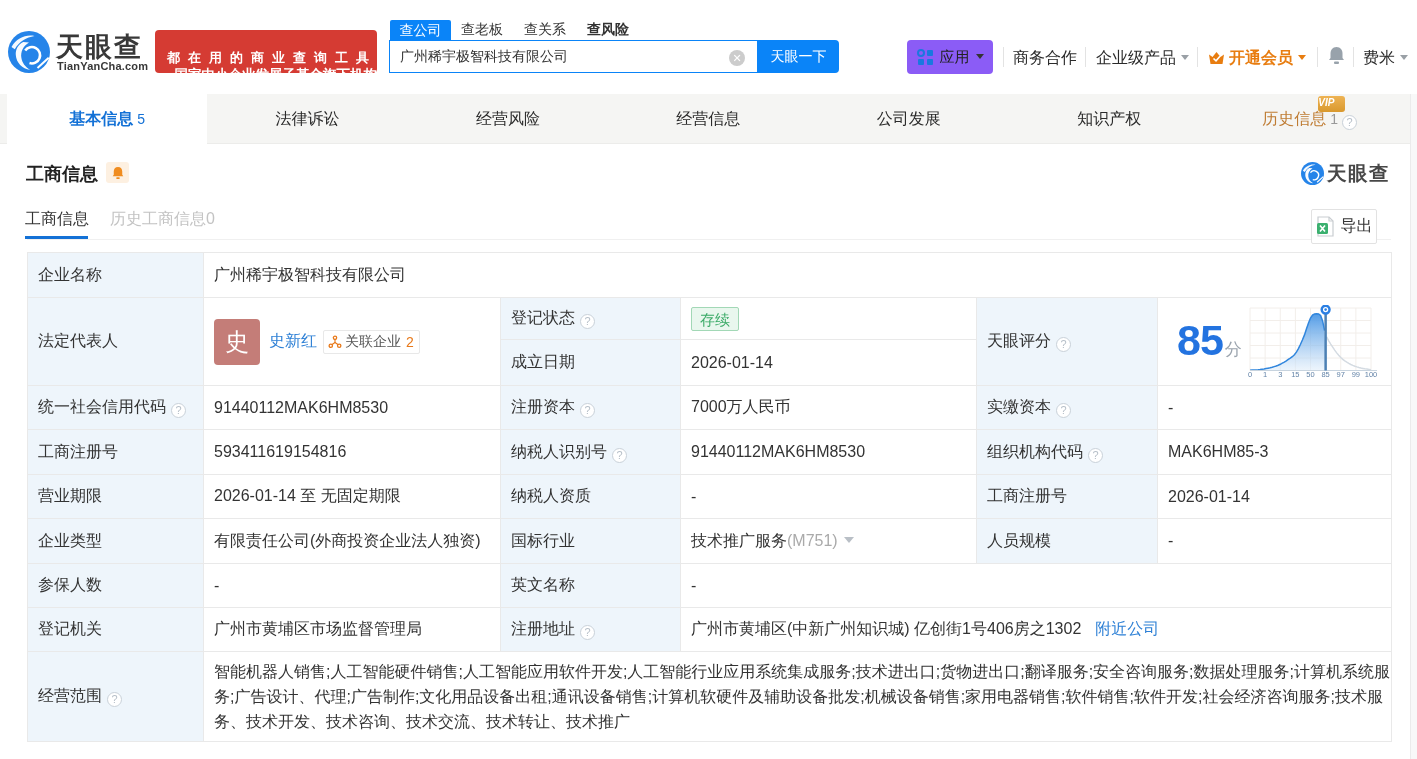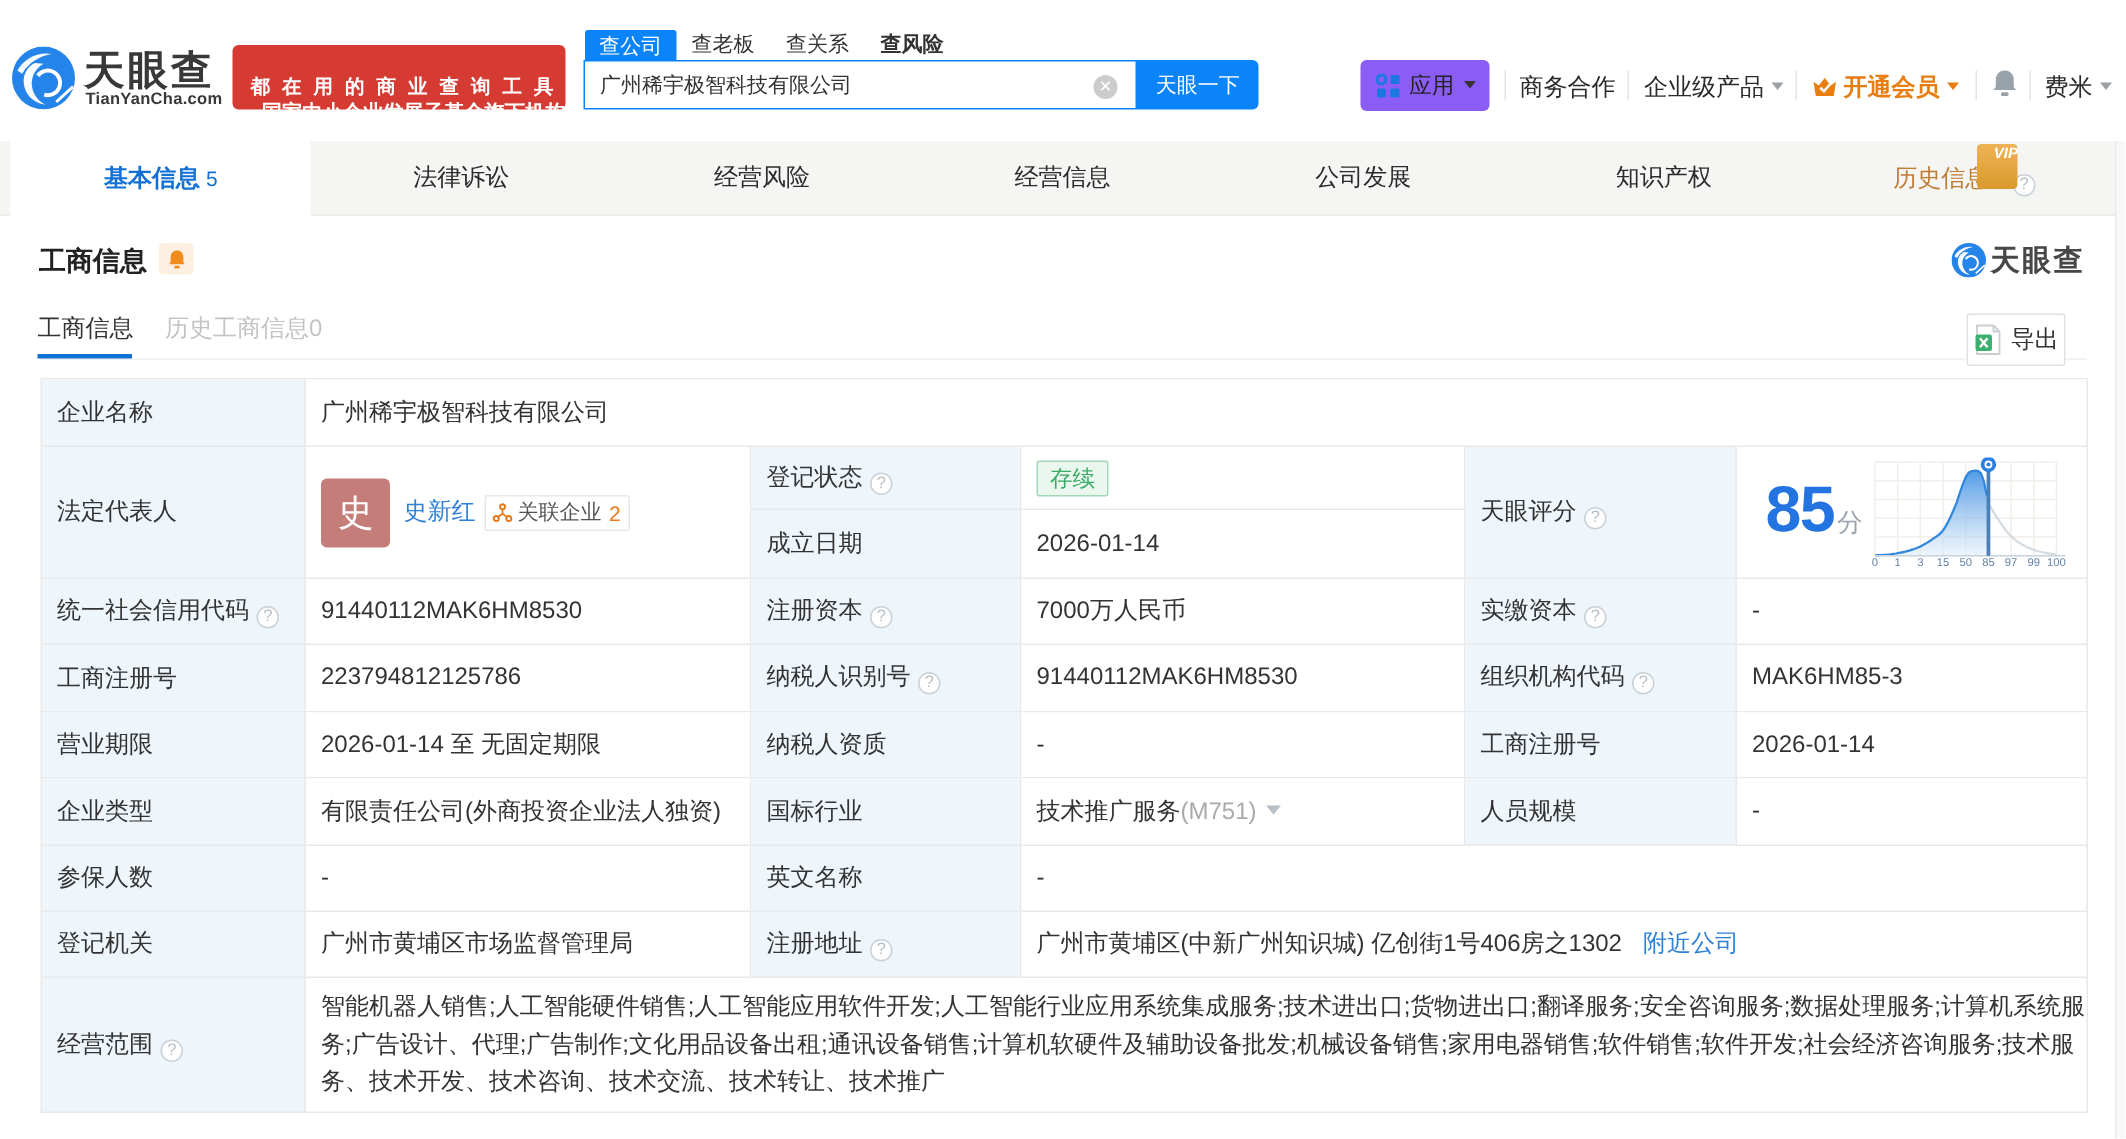--- a/index.html
+++ b/index.html
@@ -138,21 +138,21 @@
 </div>
 
 <div id="tabbar">
   <div class="ttab act">基本信息<span class="cnt">5</span></div>
   <div class="ttab">法律诉讼</div>
   <div class="ttab">经营风险</div>
   <div class="ttab">经营信息</div>
   <div class="ttab">公司发展</div>
   <div class="ttab">知识产权</div>
   <div class="ttab" id="histtab">历史信息<span class="cnt">1</span><span class="qm" style="margin-left:4px">?</span>
-    <div class="abs" style="left:109px;top:2px;width:27px;height:30px;background:linear-gradient(180deg,#eeb354,#d9992e);border-radius:3px;color:#fff;font-size:10px;font-weight:bold;font-style:italic;line-height:14px;text-align:right;">VIP</div>
+    <div class="abs" style="left:109px;top:2px;width:27px;height:16px;background:linear-gradient(180deg,#eeb354,#d9992e);border-radius:3px;color:#fff;font-size:10px;font-weight:bold;font-style:italic;line-height:14px;text-align:left;">VIP</div>
   </div>
 </div>
 
 <div id="secttl" class="abs">工商信息</div>
 <div id="bellbadge" class="abs">
     <svg width="12" height="14" viewBox="0 0 17 19">
   <path d="M8.5 1 C12.5 1 14.5 4 14.5 7.5 L14.5 12 L16 14 L1 14 L2.5 12 L2.5 7.5 C2.5 4 4.5 1 8.5 1 Z" fill="#f08c1f"></path>
   <rect x="6" y="15.5" width="5" height="2.5" rx="1" fill="#f08c1f"></rect>
 </svg>
   </div>
@@ -256,21 +256,21 @@
 <tr style="height:44px">
         <td class="lb">统一社会信用代码<span class="qm">?</span></td>
         <td>91440112MAK6HM8530</td>
         <td class="lb">注册资本<span class="qm">?</span></td>
         <td>7000万人民币</td>
         <td class="lb">实缴资本<span class="qm">?</span></td>
         <td>-</td>
       </tr>
 <tr style="height:45px">
         <td class="lb">工商注册号</td>
-        <td>223794812125786</td>
+        <td>593411619154816</td>
         <td class="lb">纳税人识别号<span class="qm">?</span></td>
         <td>91440112MAK6HM8530</td>
         <td class="lb">组织机构代码<span class="qm">?</span></td>
         <td>MAK6HM85-3</td>
       </tr>
 <tr style="height:44px">
         <td class="lb">营业期限</td>
         <td>2026-01-14 至 无固定期限</td>
         <td class="lb">纳税人资质</td>
         <td>-</td>

